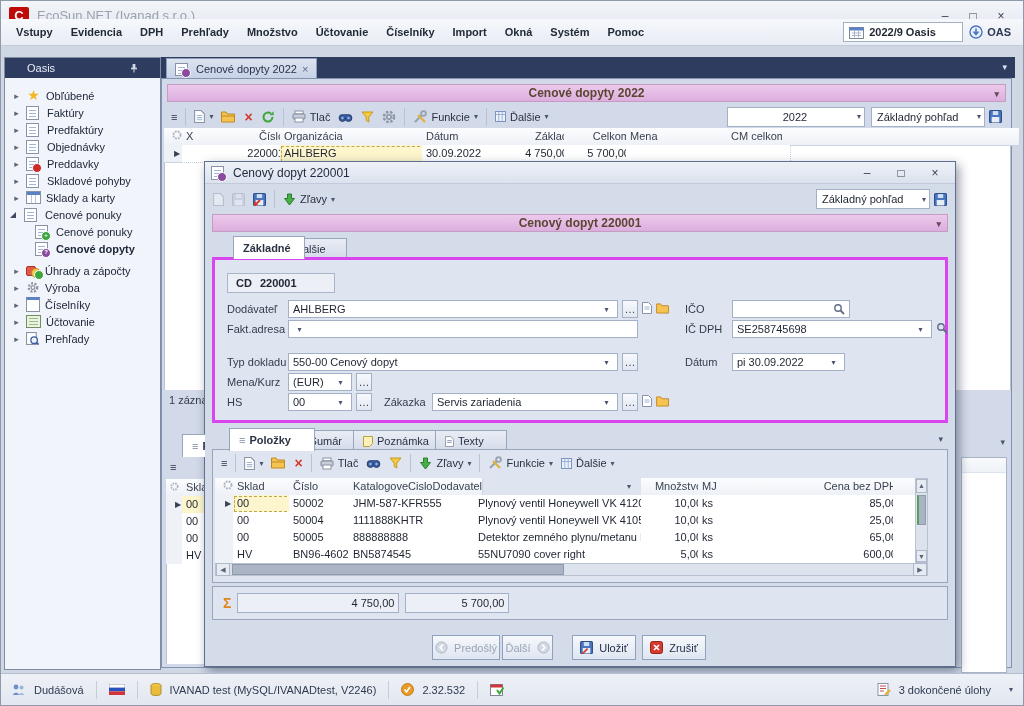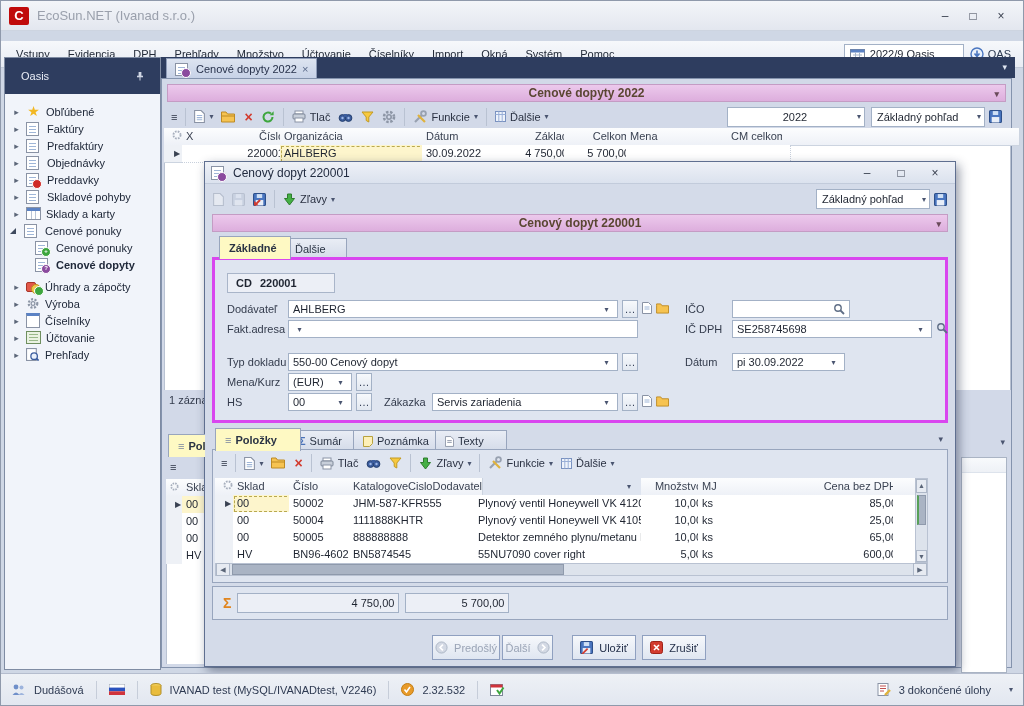--- a/index.html
+++ b/index.html
@@ -6,27 +6,27 @@
   #app{position:relative;width:1024px;height:706px;background:#cfd7e5;font-family:"Liberation Sans",sans-serif;
        font-size:11px;color:#1e2430;overflow:hidden;border:1px solid #8f99ab;box-sizing:border-box;}
   .abs{position:absolute;box-sizing:border-box;}
   .flex{display:flex;align-items:center;}
   .nw{white-space:nowrap;overflow:hidden;}
   
   .titlebar{left:0;top:0;width:1022px;height:30px;background:linear-gradient(#f3f5f9,#e3e7ef);border-bottom:1px solid #cdd4e0;padding:0 8px;}
   .titlebar .title{color:#9aa0ac;font-size:13px;margin-left:8px;}
   .logo{width:20px;height:18px;background:#c00a0a;border-radius:2px;display:inline-flex;align-items:center;justify-content:center;color:#fff;font-weight:bold;font-size:13px;}
   .wbtn{width:28px;height:20px;display:inline-flex;align-items:center;justify-content:center;color:#3a4150;font-size:12px;}
-  .menubar{left:0;top:40px;width:1022px;height:24px;background:linear-gradient(#f6f8fb,#e8ecf4);border-bottom:1px solid #c3cbd9;padding:13px 6px;}
+  .menubar{left:0;top:18px;width:1022px;height:24px;background:linear-gradient(#f6f8fb,#e8ecf4);border-bottom:1px solid #c3cbd9;padding:13px 6px;font-weight:bold;}
   .mi{padding:0 9px;height:22px;display:inline-flex;align-items:center;color:#222a38;}
   .periodbox{height:18px;background:#fff;border:1px solid #a3b1c6;display:flex;align-items:center;padding:0 5px;gap:5px;}
   .oasbtn{height:20px;display:flex;align-items:center;gap:4px;padding:0 6px;color:#2c3a52;}
   
   .sidebar{left:3px;top:56px;width:157px;height:613px;background:#f1f4fa;border:1px solid #7f8ca3;}
-  .sbhead{height:36px;background:#2e3d5f;color:#e8ecf5;display:flex;align-items:center;padding:0 16px;}
+  .sbhead{height:20px;background:#2e3d5f;color:#e8ecf5;display:flex;align-items:center;padding:0 22px;}
   .trow{height:17px;display:flex;align-items:center;gap:5px;padding-left:7px;color:#20293a;}
   .trow.kid{padding-left:30px;}
   .trow.sel{font-weight:bold;}
   .exp{width:9px;flex:none;color:#5b6577;font-size:9px;text-align:center;}
   .expo{width:0;height:0;border-left:6px solid transparent;border-bottom:6px solid #3f4a5e;flex:none;margin-right:3px;margin-left:-2px;}
   .ti{width:14px;height:13px;position:relative;flex:none;}
   .ti-doc{width:11px;height:12px;background:#fff;border:1px solid #8a93a5;margin:0 3px 0 0;}
   .ti-doc i{position:absolute;left:2px;right:2px;top:3px;height:1px;background:#9fb6d8;box-shadow:0 3px 0 #9fb6d8,0 6px 0 #9fb6d8;}
   .badge{position:absolute;right:-4px;bottom:-3px;width:8px;height:8px;border-radius:50%;border:1px solid #fff;color:#fff;font-size:6px;line-height:7px;text-align:center;font-weight:bold;}
   .bg-green{background:#3da63d;} .bg-purple{background:#8a4a9e;} .bg-red{background:#cf2a27;}
@@ -59,21 +59,21 @@
   .ylw{background:#fdf5cc;}
   
   .dialog{left:203px;top:160px;width:752px;height:506px;background:#d4dbe9;border:1px solid #5f6f90;box-shadow:3px 4px 10px rgba(20,30,60,.45);}
   .dtitle{left:0;top:0;width:750px;height:22px;background:linear-gradient(#eef1f7,#dbe2ee);border-bottom:1px solid #c2cbdb;display:flex;align-items:center;padding:0 6px;gap:6px;}
   .dtitle .tt{flex:1;color:#222c40;font-size:12px;}
   .fldlab{color:#333b4c;}
   .inp{background:#fff;border:1px solid #a3b1c6;height:18px;display:flex;align-items:center;padding:0 4px;}
   .inp .cv{flex:1;overflow:hidden;white-space:nowrap;}
   .sbtn{width:13px;text-align:center;color:#4a5570;}
   .tabx{position:absolute;height:20px;background:linear-gradient(#e9edf5,#d4dbe9);border:1px solid #98a5bd;border-bottom:none;display:flex;align-items:center;gap:4px;padding:0 9px;color:#2a3344;}
-  .tabx.on{background:#fef9c3;font-weight:bold;height:22px;z-index:2;}
+  .tabx.on{background:#ffffff;font-weight:bold;height:22px;z-index:2;margin-left:14px;}
   .btn{border:1px solid #8fa0c0;background:linear-gradient(#f6f8fb,#dfe6f1);display:flex;align-items:center;justify-content:center;gap:6px;color:#24304a;}
   .btn.dis{color:#9aa4b6;}
   .scrtrack{background:#dde3ec;border:1px solid #b9c2d2;}
   .scrthumb{background:#aab4c4;border:1px solid #8f9aac;}
   .arrbtn{background:#e7ebf2;border:1px solid #aeb8c8;color:#5a6578;font-size:7px;text-align:center;}
   
   .statusbar{left:0;top:672px;width:1022px;height:32px;background:linear-gradient(#eef1f6,#e2e7f0);border-top:1px solid #b5bdce;display:flex;align-items:center;padding:0 10px;gap:8px;color:#2e3a52;}
   .ssep{width:1px;height:18px;background:#c6cdd9;margin:0 4px;}
 </style>
 </head>

